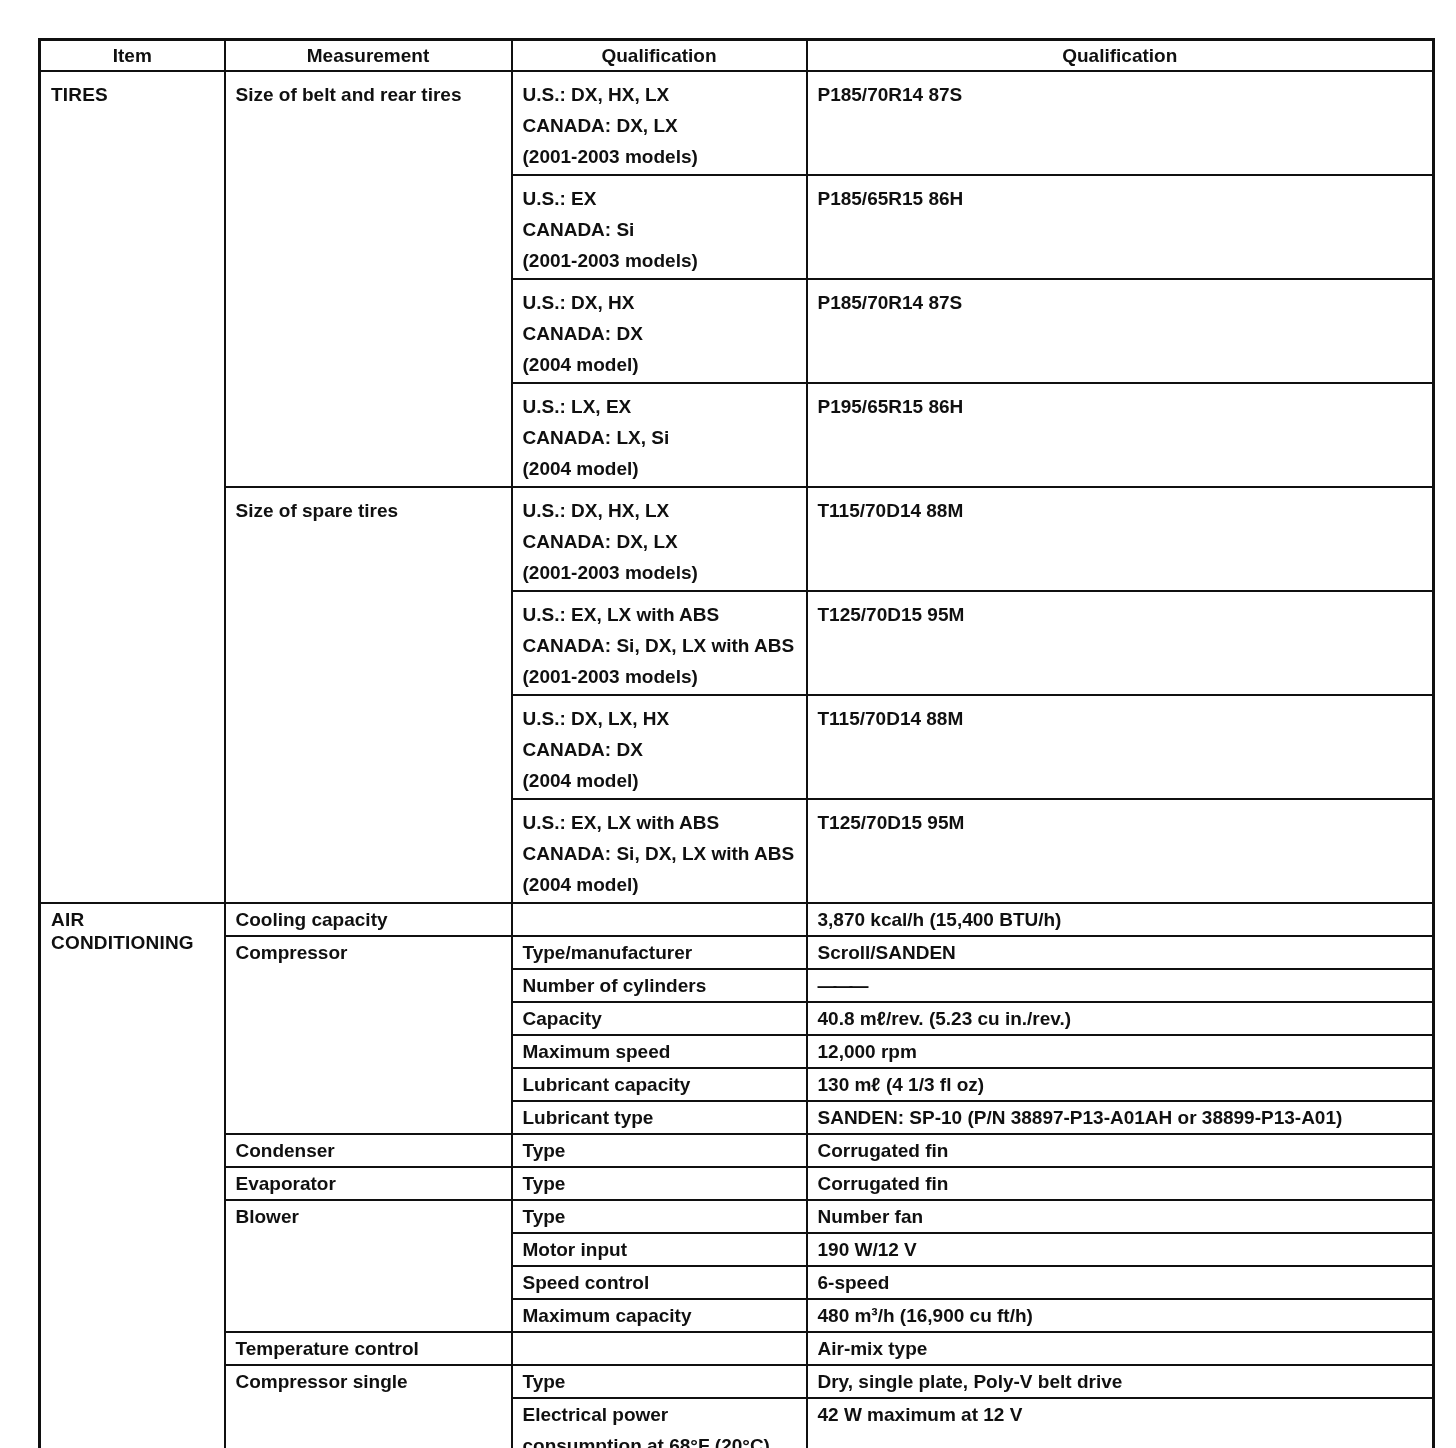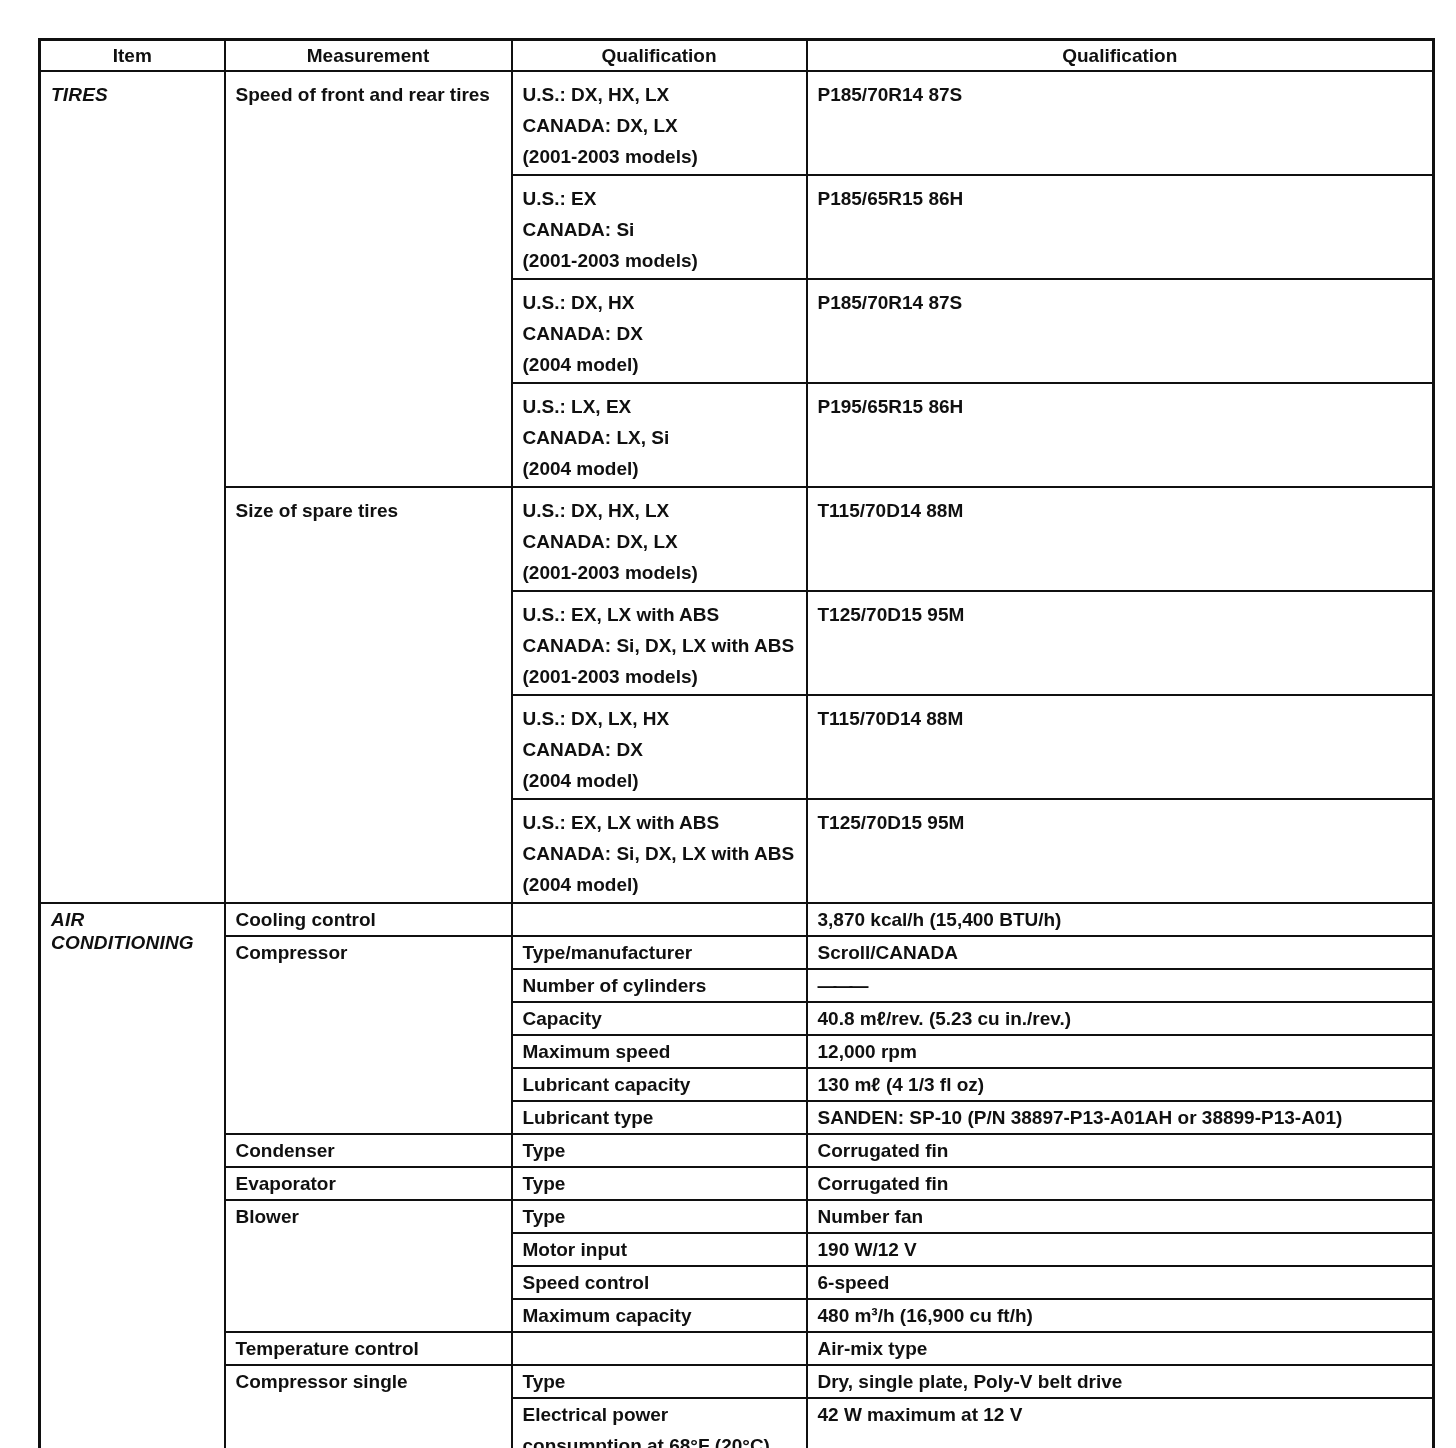--- a/index.html
+++ b/index.html
@@ -45,21 +45,21 @@
     padding: 2px 4px;
     border-bottom: 1px solid #14532d;
     line-height: 22px;
   }
   tr.tire-row { height: 95px; }
   tr.tire-row td { line-height: 31px; padding-top: 7px; }
   tr.ac-row { height: 33px; }
   tr.ac-row td { line-height: 23px; padding-top: 4px; }
   tr.ac-row-tall { height: 63px; }
   tr.ac-row-tall td { line-height: 31px; padding-top: 0; }
-  td.item-cell { letter-spacing: 0.2px; white-space: normal; line-height: 31px; padding-top: 6px; font-style: italic; }
+  td.item-cell { letter-spacing: 0.2px; white-space: normal; line-height: 31px; padding-top: 6px; }
   td.dash-cell { letter-spacing: -3px; }
   .qline { white-space: nowrap; }
 </style>
 </head>
 <body>
 
 <div class="page">
   <table class="spec-table">
     <colgroup>
       <col class="c-item">
@@ -72,21 +72,21 @@
         <th>Item</th>
         <th>Measurement</th>
         <th>Qualification</th>
         <th>Qualification</th>
       </tr>
     </thead>
     <tbody>
 
       <tr class="tire-row">
         <td class="item-cell" rowspan="8">TIRES</td>
-        <td rowspan="4">Speed of front and rear tires</td>
+        <td rowspan="4">Size of belt and rear tires</td>
         <td>
           <div class="qline">U.S.: DX, HX, LX</div>
           <div class="qline">CANADA: DX, LX</div>
           <div class="qline">(2001-2003 models)</div>
         </td>
         <td>P185/70R14 87S</td>
       </tr>
       <tr class="tire-row">
         <td>
           <div class="qline">U.S.: EX</div>
@@ -141,28 +141,28 @@
         <td>
           <div class="qline">U.S.: EX, LX with ABS</div>
           <div class="qline">CANADA: Si, DX, LX with ABS</div>
           <div class="qline">(2004 model)</div>
         </td>
         <td>T125/70D15 95M</td>
       </tr>
 
       <tr class="ac-row">
         <td class="item-cell" rowspan="18">AIR CONDITIONING</td>
-        <td>Cooling control</td>
+        <td>Cooling capacity</td>
         <td></td>
         <td>3,870 kcal/h (15,400 BTU/h)</td>
       </tr>
       <tr class="ac-row">
         <td rowspan="6">Compressor</td>
         <td>Type/manufacturer</td>
-        <td>Scroll/CANADA</td>
+        <td>Scroll/SANDEN</td>
       </tr>
       <tr class="ac-row">
         <td>Number of cylinders</td>
         <td class="dash-cell">———</td>
       </tr>
       <tr class="ac-row">
         <td>Capacity</td>
         <td>40.8 mℓ/rev. (5.23 cu in./rev.)</td>
       </tr>
       <tr class="ac-row">

